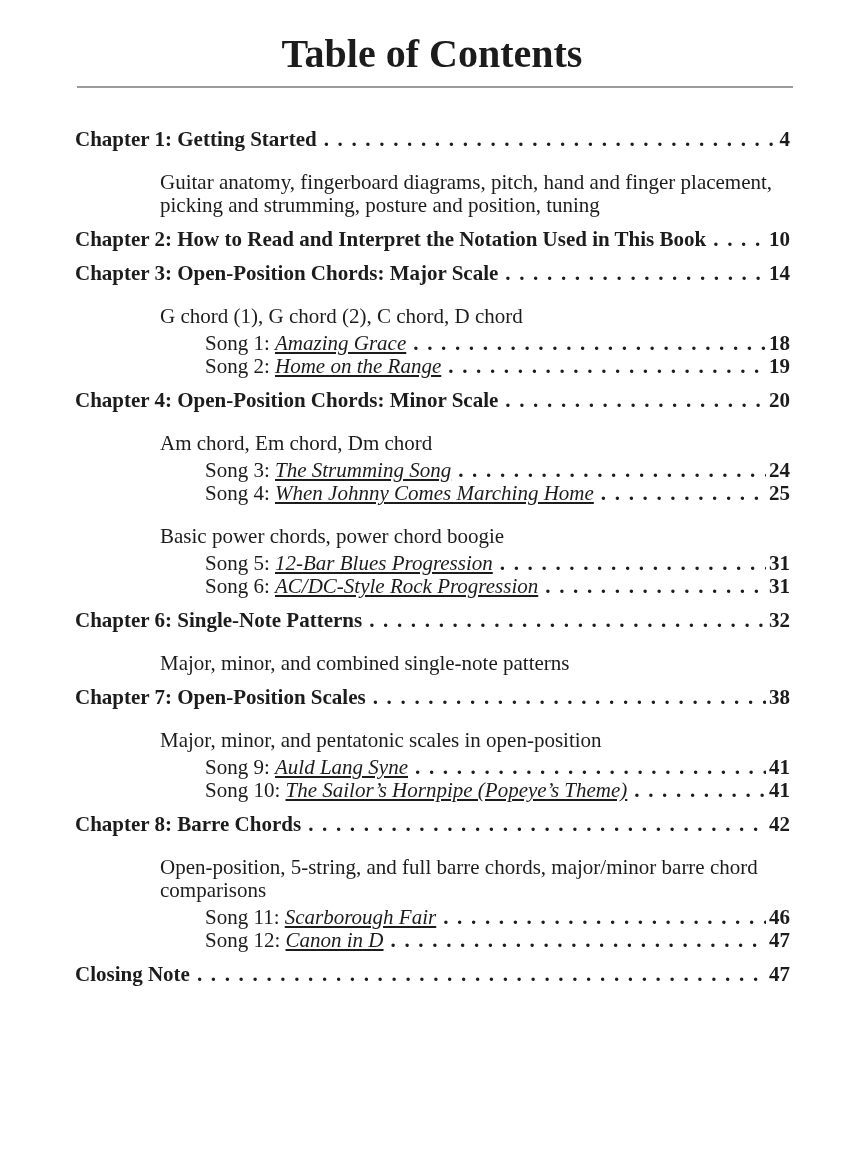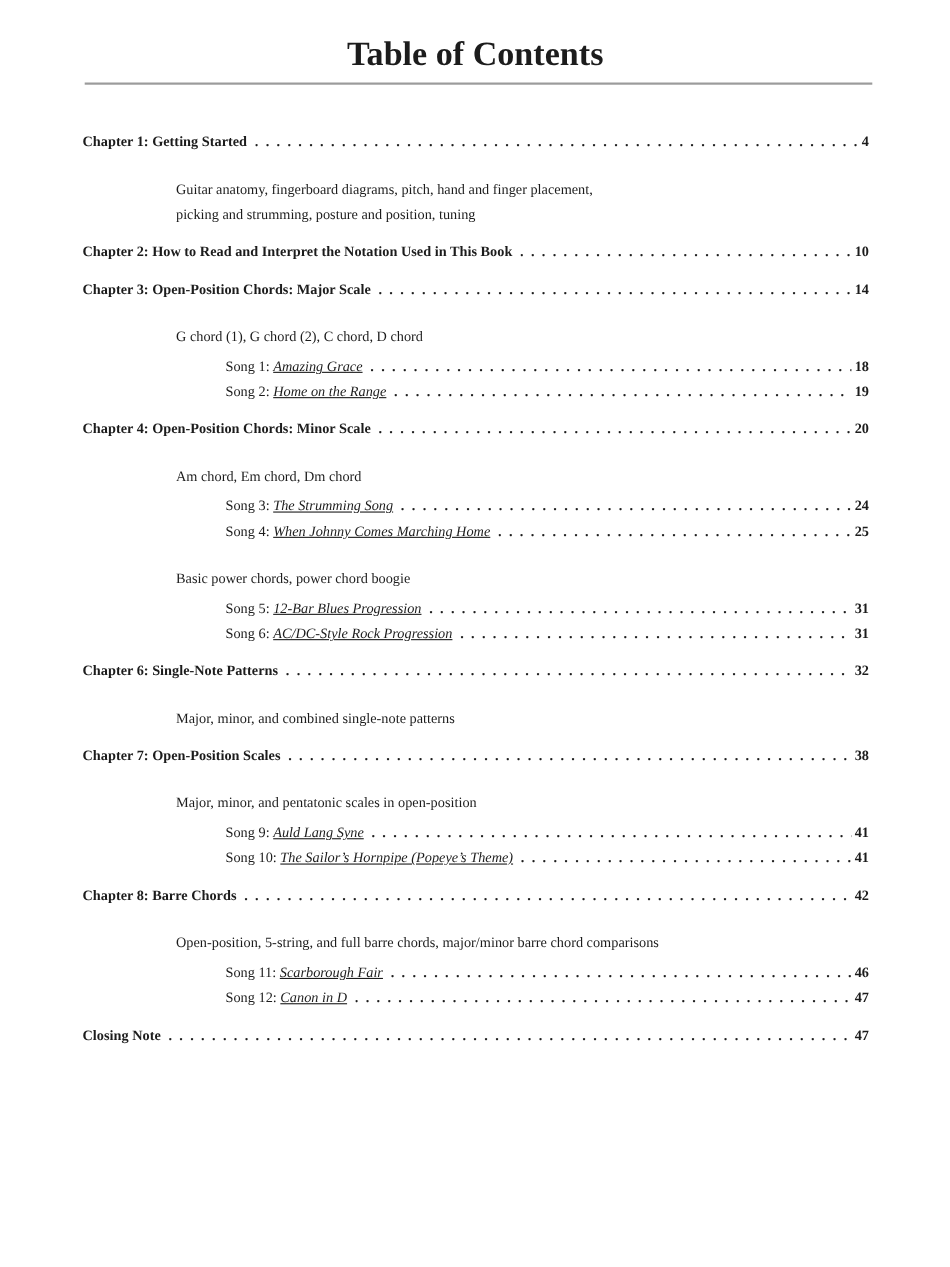--- a/index.html
+++ b/index.html
@@ -8,34 +8,34 @@
     background: #ffffff;
     color: #1c1c1c;
     font-family: "Liberation Serif", "DejaVu Serif", serif;
   }
   .page { width: 864px; height: 1152px; overflow: hidden; }
 
   .doc-title {
     margin: 0;
     padding-top: 30px;
     text-align: center;
-    font-size: 31px;
+    font-size: 40px;
     line-height: 1.2;
     font-weight: bold;
     letter-spacing: 0px;
   }
   .title-rule {
     height: 2px;
     background: #9b9b9b;
     margin: 8px 71px 0 77px;
   }
 
   .toc {
     margin: 40px 74px 0 75px; 
-    font-size: 13px;
+    font-size: 21px;
     line-height: 23px;
   }
   .block + .block { margin-top: 11px; }
 
   .row { display: flex; align-items: baseline; }
   .label { white-space: nowrap; }
   .chapter .label { font-weight: bold; }
   .pagenum { font-weight: bold; white-space: nowrap; }
 
   .dots { flex: 1 1 auto; overflow: hidden; white-space: nowrap; margin: 0 3px 0 7px; }

